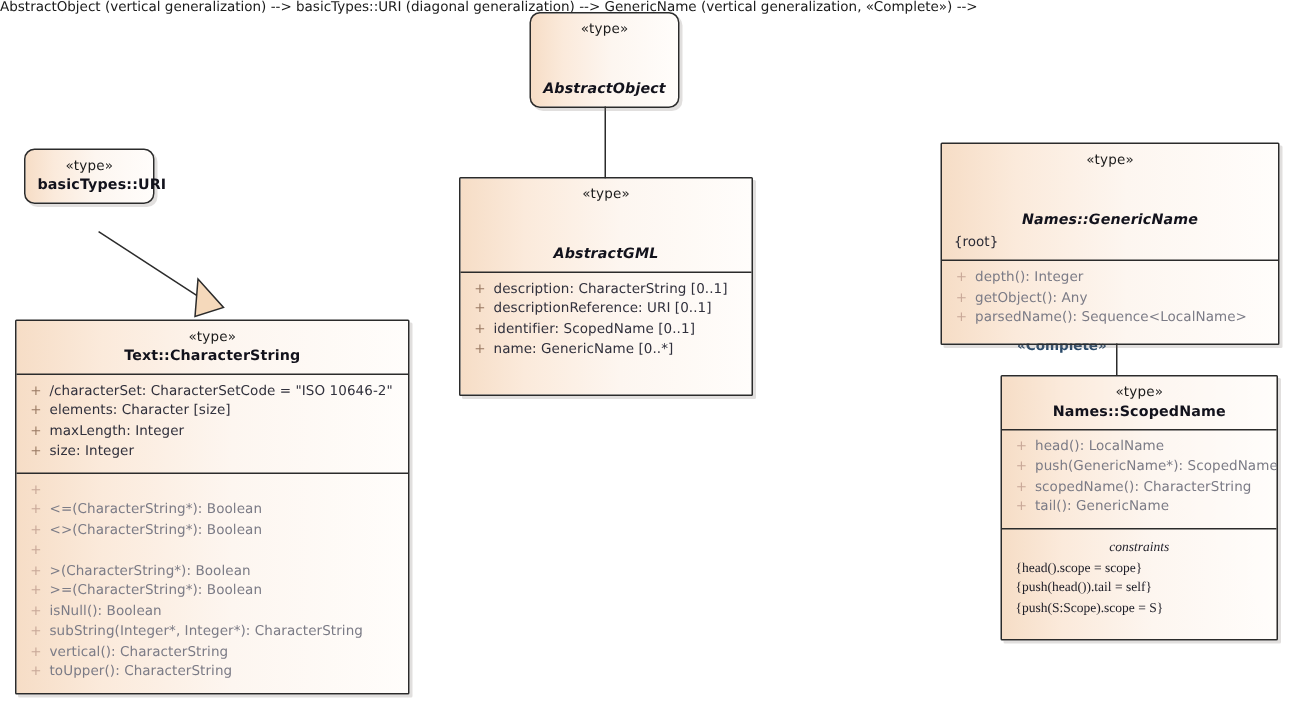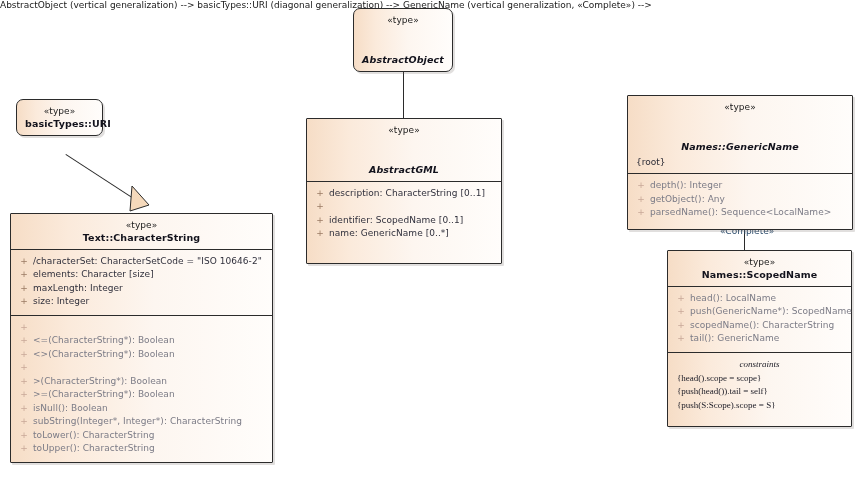--- a/index.html
+++ b/index.html
@@ -140,21 +140,21 @@
 <div class="conn-line diag" style="left:66px; top:154px; width:88px; transform: rotate(33deg);"></div>
 <svg class="tri-svg" style="left:127px; top:185px;" width="26" height="30" viewBox="0 0 26 30">
   <polygon points="3,26 5,1 22,20" fill="#f5d9bb" stroke="#2b2b2b" stroke-width="1"></polygon>
 </svg>
 
  GenericName (vertical generalization, «Complete») --&gt;
 <div class="conn-line vert" style="left:744px; top:212px; height:38px;"></div>
 <svg class="tri-svg" style="left:736px; top:198px;" width="17" height="15" viewBox="0 0 17 15">
   <polygon points="8.5,0 17,14 0,14" fill="#f5d9bb" stroke="#2b2b2b" stroke-width="1"></polygon>
 </svg>
-<span class="conn-label" style="left:720px; top:226px;">«Complete»</span>
+<span class="conn-label" style="left:678px; top:226px;font-weight:bold;">«Complete»</span>
 
 
 <div class="uml-class rounded" style="left:353px; top:8px; width:100px;">
   <div class="uml-head">
     <div class="stereotype">«type»</div>
     <div class="cls-name abstract">AbstractObject</div>
   </div>
 </div>
 
 
@@ -217,21 +217,21 @@
     <div class="feat">
       <span class="vis">+</span>
       <span class="sig">isNull(): Boolean</span>
     </div>
     <div class="feat">
       <span class="vis">+</span>
       <span class="sig">subString(Integer*, Integer*): CharacterString</span>
     </div>
     <div class="feat">
       <span class="vis">+</span>
-      <span class="sig">toLower(): CharacterString</span>
+      <span class="sig">vertical(): CharacterString</span>
     </div>
     <div class="feat">
       <span class="vis">+</span>
       <span class="sig">toUpper(): CharacterString</span>
     </div>
   </div>
 </div>
 
 
 <div class="uml-class" style="left:306px; top:118px; width:196px;">
@@ -240,20 +240,21 @@
     <div class="cls-name abstract">AbstractGML</div>
   </div>
   <div class="divider"></div>
   <div class="uml-section attrs" style="padding-bottom:22px;">
     <div class="feat">
       <span class="vis">+</span>
       <span class="sig">description: CharacterString [0..1]</span>
     </div>
     <div class="feat">
       <span class="vis">+</span>
+      <span class="sig">descriptionReference: URI [0..1]</span>
     </div>
     <div class="feat">
       <span class="vis">+</span>
       <span class="sig">identifier: ScopedName [0..1]</span>
     </div>
     <div class="feat">
       <span class="vis">+</span>
       <span class="sig">name: GenericName [0..*]</span>
     </div>
   </div>

